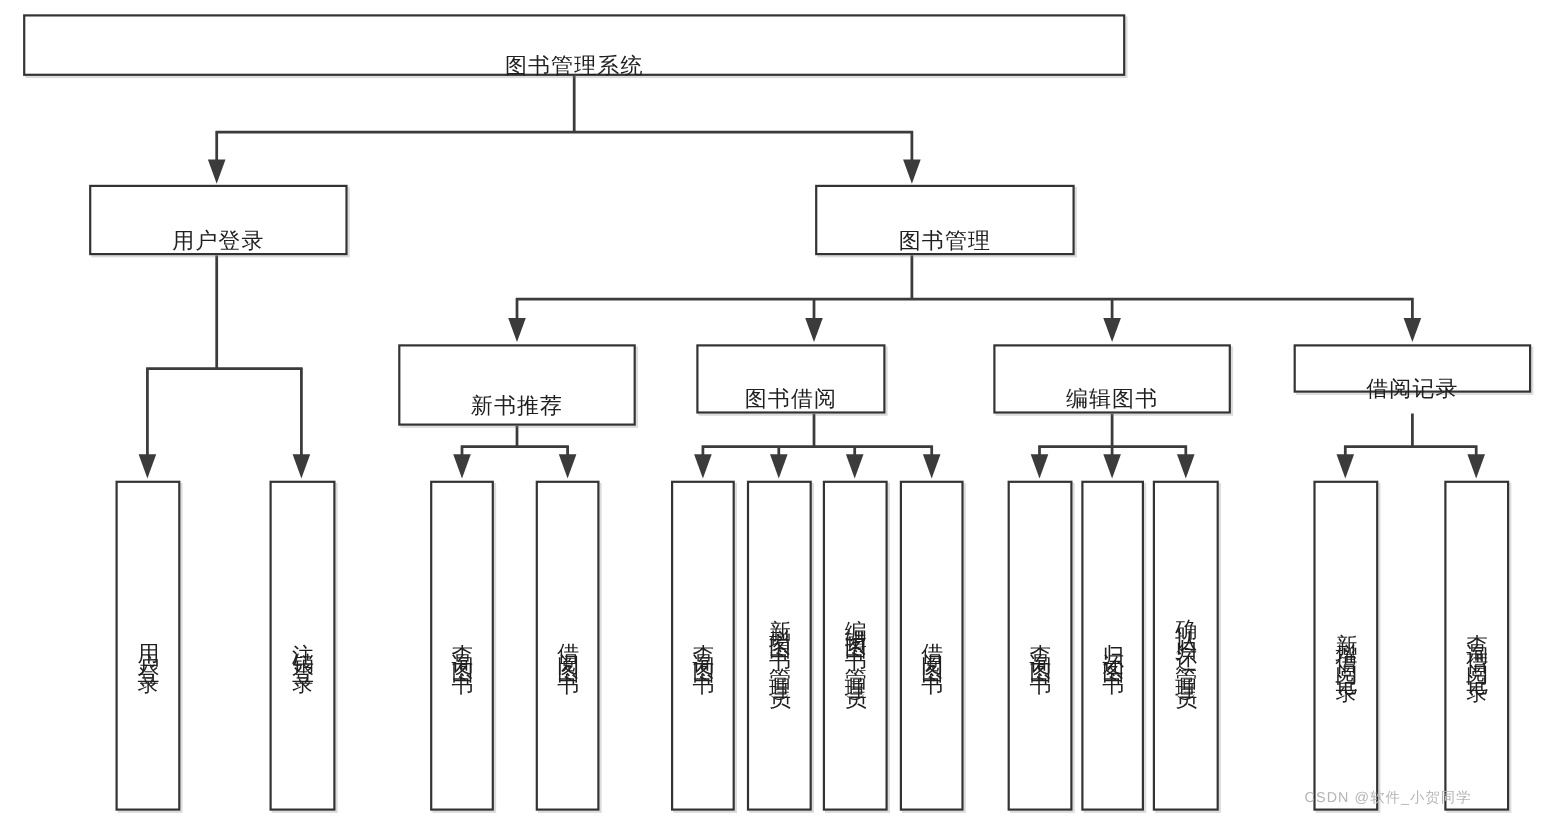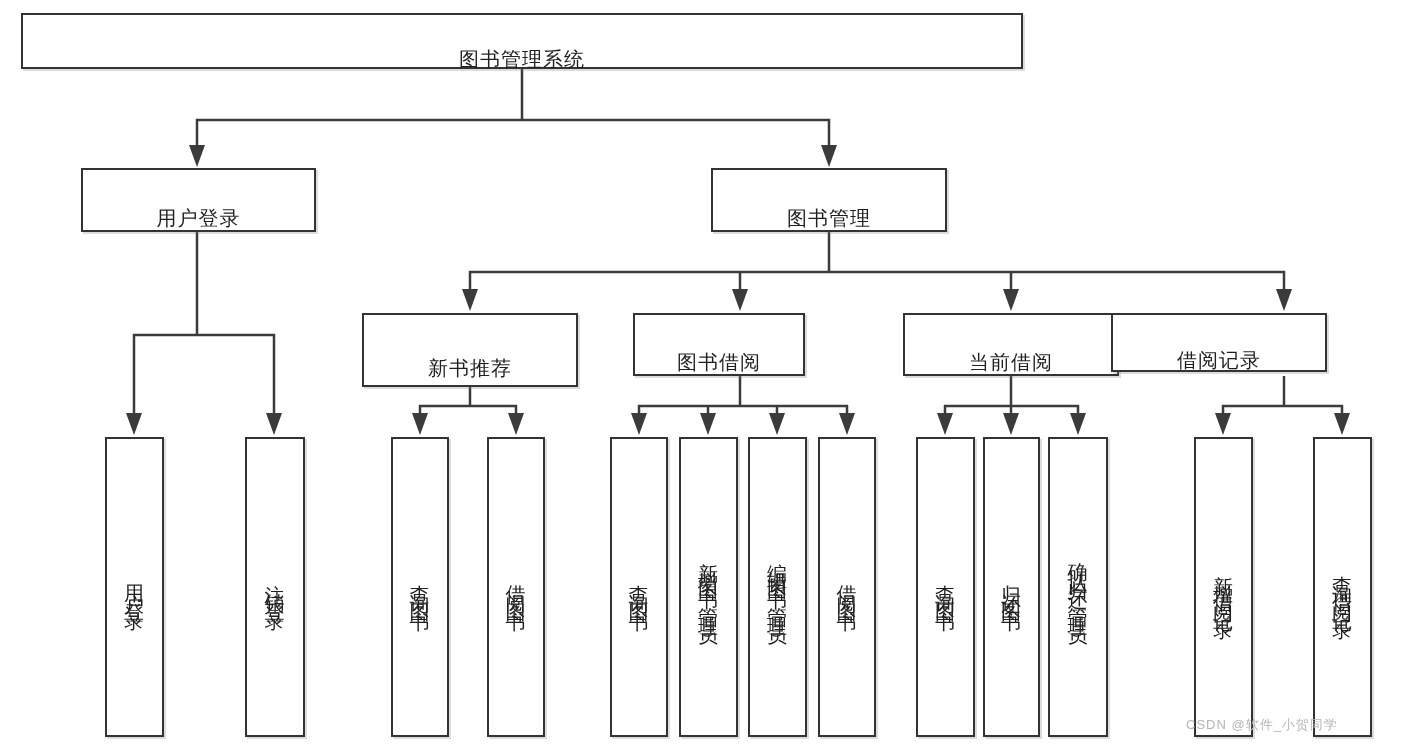--- a/index.html
+++ b/index.html
@@ -82,34 +82,34 @@
     </g>
   </svg>
 
   <div class="node hbox" style="left:21px;top:13px;width:1002px;height:56px;">
     <span>图书管理系统</span>
   </div>
 
   <div class="node hbox" style="left:81px;top:168px;width:235px;height:64px;">
     <span>用户登录</span>
   </div>
-  <div class="node hbox" style="left:711px;top:168px;width:236px;height:64px;">
+  <div class="node hbox" style="left:741px;top:168px;width:236px;height:64px;">
     <span>图书管理</span>
   </div>
 
   <div class="node hbox" style="left:362px;top:313px;width:216px;height:74px;">
     <span>新书推荐</span>
   </div>
   <div class="node hbox" style="left:633px;top:313px;width:172px;height:63px;">
     <span>图书借阅</span>
   </div>
   <div class="node hbox" style="left:903px;top:313px;width:216px;height:63px;">
-    <span>当前借阅</span>
+    <span>编辑图书</span>
   </div>
-  <div class="node hbox" style="left:1111px;top:313px;width:216px;height:59px;text-align:right;">
+  <div class="node hbox" style="left:1176px;top:313px;width:216px;height:44px;text-align:right;">
     <span>借阅记录</span>
   </div>
 
   <div class="node vbox" style="left:105px;top:437px;width:59px;height:300px;">
     <span>用户登录</span>
   </div>
   <div class="node vbox" style="left:245px;top:437px;width:60px;height:300px;">
     <span>注销登录</span>
   </div>
 

